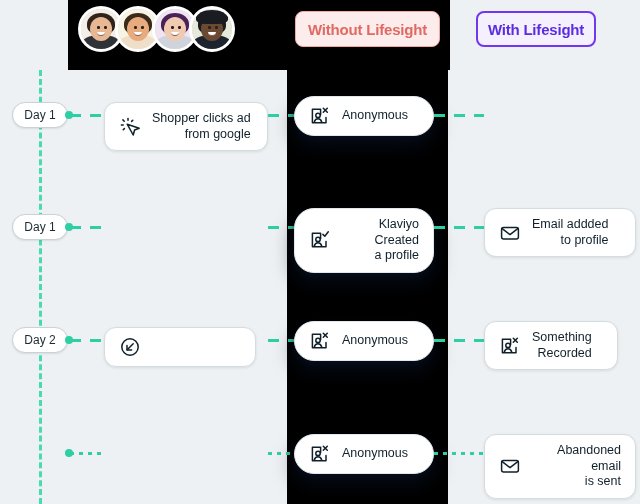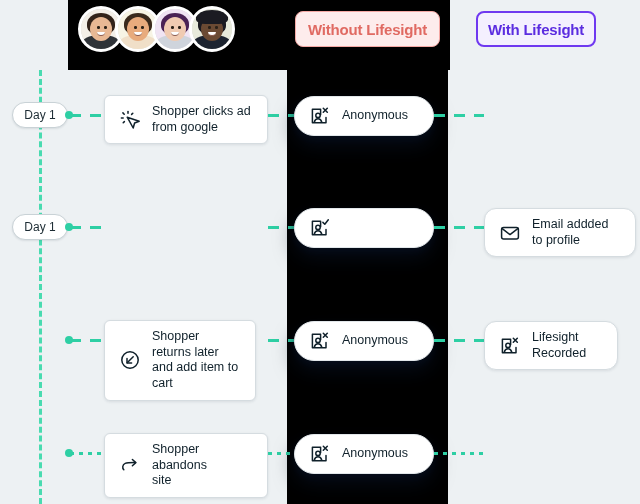--- a/index.html
+++ b/index.html
@@ -152,20 +152,21 @@
     border-left: 3px dashed #49dbb0;
     z-index: 1;
   }
 
   .row {
     position: absolute;
     left: 0;
     width: 640px;
     height: 56px;
     z-index: 4;
+    text-align: right;
   }
   .row-1 { top: 94px; }
   .row-2 { top: 206px; }
   .row-3 { top: 319px; }
   .row-4 { top: 432px; }
 
   
   .day-pill {
     position: absolute;
     left: 12px;
@@ -230,21 +231,21 @@
   .card .ico {
     flex: 0 0 auto;
     width: 22px;
     height: 22px;
     display: flex;
     align-items: center;
     justify-content: center;
   }
   .card svg { display: block; }
 
-  .card-left  { left: 104px; top: 1px; width: 164px; min-height: 38px; border-radius: 6px; }
+  .card-left  { left: 104px; top: 8px; width: 164px; min-height: 38px; }
 
   .card-mid {
     left: 294px;
     top: 2px;
     width: 140px;
     border-radius: 20px;
     border: 1px solid #e2e7ea;
     box-shadow:
       0 10px 20px rgba(10,20,40,0.55),
       0 3px 8px rgba(10,20,40,0.45);
@@ -371,50 +372,51 @@
 
     <div class="card card-mid">
       <span class="ico">
           <svg width="22" height="22" viewBox="0 0 22 22">
       <path fill="none" stroke="#10212b" stroke-width="1.5" stroke-linecap="round" stroke-linejoin="round" d="M3.4 4.2h8.2v5.6M3.4 4.2v13.6h13.6v-5.2"></path>
       <circle fill="none" stroke="#10212b" stroke-width="1.5" stroke-linecap="round" stroke-linejoin="round" cx="9.0" cy="10.4" r="2.2"></circle>
       <path fill="none" stroke="#10212b" stroke-width="1.5" stroke-linecap="round" stroke-linejoin="round" d="M5.2 17.2c0.6-2.3 2.1-3.4 3.8-3.4s3.2 1.1 3.8 3.4"></path>
       <path fill="none" stroke="#10212b" stroke-width="1.5" stroke-linecap="round" stroke-linejoin="round" d="M13.9 5.4 L15.8 7.3 L19.3 2.8"></path>
     </svg>
         </span>
+      <span class="label">Klaviyo Created
+a profile</span>
     </div>
 
     <div class="conn conn-c"></div>
 
     <div class="card card-right w-wide">
       <span class="ico">
           <svg width="22" height="22" viewBox="0 0 22 22">
       <rect fill="none" stroke="#10212b" stroke-width="1.5" stroke-linecap="round" stroke-linejoin="round" x="2.6" y="5.4" width="16.8" height="11.6" rx="2"></rect>
       <path fill="none" stroke="#10212b" stroke-width="1.5" stroke-linecap="round" stroke-linejoin="round" d="M2.9 6.4 L11 12.6 L19.1 6.4"></path>
     </svg>
         </span>
       <span class="label">Email addded
 to profile</span>
     </div>
   </div>
     <div class="row row-3">
+    <div class="day-pill">Day 2</div>
     <div class="day-dot"></div>
 
     <div class="conn conn-a"></div>
 
     <div class="card card-left w-wide">
       <span class="ico">
           <svg width="22" height="22" viewBox="0 0 22 22">
       <circle fill="none" stroke="#10212b" stroke-width="1.5" stroke-linecap="round" stroke-linejoin="round" cx="11" cy="11" r="8.2"></circle>
       <path fill="none" stroke="#10212b" stroke-width="1.5" stroke-linecap="round" stroke-linejoin="round" d="M14.2 7.8 L8.2 13.8"></path>
       <path fill="none" stroke="#10212b" stroke-width="1.5" stroke-linecap="round" stroke-linejoin="round" d="M12.6 14.1 L8.0 14.1 L8.0 9.5"></path>
     </svg>
         </span>
-      <span class="label">Shopper returns later
-and add item to cart</span>
     </div>
 
     <div class="conn conn-b"></div>
 
     <div class="card card-mid">
       <span class="ico">
           <svg width="22" height="22" viewBox="0 0 22 22">
       <path fill="none" stroke="#10212b" stroke-width="1.5" stroke-linecap="round" stroke-linejoin="round" d="M3.4 4.2h8.2v5.6M3.4 4.2v13.6h13.6v-5.2"></path>
       <circle fill="none" stroke="#10212b" stroke-width="1.5" stroke-linecap="round" stroke-linejoin="round" cx="9.0" cy="10.4" r="2.2"></circle>
       <path fill="none" stroke="#10212b" stroke-width="1.5" stroke-linecap="round" stroke-linejoin="round" d="M5.2 17.2c0.6-2.3 2.1-3.4 3.8-3.4s3.2 1.1 3.8 3.4"></path>
@@ -430,51 +432,51 @@
     <div class="card card-right">
       <span class="ico">
           <svg width="22" height="22" viewBox="0 0 22 22">
       <path fill="none" stroke="#10212b" stroke-width="1.5" stroke-linecap="round" stroke-linejoin="round" d="M3.4 4.2h8.2v5.6M3.4 4.2v13.6h13.6v-5.2"></path>
       <circle fill="none" stroke="#10212b" stroke-width="1.5" stroke-linecap="round" stroke-linejoin="round" cx="9.0" cy="10.4" r="2.2"></circle>
       <path fill="none" stroke="#10212b" stroke-width="1.5" stroke-linecap="round" stroke-linejoin="round" d="M5.2 17.2c0.6-2.3 2.1-3.4 3.8-3.4s3.2 1.1 3.8 3.4"></path>
       <path fill="none" stroke="#10212b" stroke-width="1.5" stroke-linecap="round" stroke-linejoin="round" d="M14.3 3.2 L18.3 7.2"></path>
       <path fill="none" stroke="#10212b" stroke-width="1.5" stroke-linecap="round" stroke-linejoin="round" d="M18.3 3.2 L14.3 7.2"></path>
     </svg>
         </span>
-      <span class="label">Lifesight
+      <span class="label">Something
 Recorded</span>
     </div>
   </div>
     <div class="row row-4">
     <div class="day-dot"></div>
 
     <div class="conn conn-a dotted"></div>
 
-    <div class="card card-left">
-      <span class="ico">
-          <svg width="22" height="22" viewBox="0 0 22 22">
-      <path fill="none" stroke="#10212b" stroke-width="1.5" stroke-linecap="round" stroke-linejoin="round" d="M4.8 15.8 C3.2 14.3 3.2 10.6 6.2 9.4 C8.4 8.5 13.4 8.6 16.6 8.6"></path>
-      <path fill="none" stroke="#10212b" stroke-width="1.5" stroke-linecap="round" stroke-linejoin="round" d="M13.4 5.5 L16.8 8.6 L13.4 11.7"></path>
-    </svg>
-        </span>
-      <span class="label">Shopper abandons
-site</span>
-    </div>
 
     <div class="conn conn-b dotted"></div>
 
     <div class="card card-mid">
       <span class="ico">
           <svg width="22" height="22" viewBox="0 0 22 22">
       <path fill="none" stroke="#10212b" stroke-width="1.5" stroke-linecap="round" stroke-linejoin="round" d="M3.4 4.2h8.2v5.6M3.4 4.2v13.6h13.6v-5.2"></path>
       <circle fill="none" stroke="#10212b" stroke-width="1.5" stroke-linecap="round" stroke-linejoin="round" cx="9.0" cy="10.4" r="2.2"></circle>
       <path fill="none" stroke="#10212b" stroke-width="1.5" stroke-linecap="round" stroke-linejoin="round" d="M5.2 17.2c0.6-2.3 2.1-3.4 3.8-3.4s3.2 1.1 3.8 3.4"></path>
       <path fill="none" stroke="#10212b" stroke-width="1.5" stroke-linecap="round" stroke-linejoin="round" d="M14.3 3.2 L18.3 7.2"></path>
       <path fill="none" stroke="#10212b" stroke-width="1.5" stroke-linecap="round" stroke-linejoin="round" d="M18.3 3.2 L14.3 7.2"></path>
     </svg>
         </span>
       <span class="label">Anonymous</span>
     </div>
 
     <div class="conn conn-c dotted"></div>
 
+    <div class="card card-right w-wide">
+      <span class="ico">
+          <svg width="22" height="22" viewBox="0 0 22 22">
+      <rect fill="none" stroke="#10212b" stroke-width="1.5" stroke-linecap="round" stroke-linejoin="round" x="2.6" y="5.4" width="16.8" height="11.6" rx="2"></rect>
+      <path fill="none" stroke="#10212b" stroke-width="1.5" stroke-linecap="round" stroke-linejoin="round" d="M2.9 6.4 L11 12.6 L19.1 6.4"></path>
+    </svg>
+        </span>
+      <span class="label">Abandoned email
+is sent</span>
+    </div>
   </div>
   </div>
 
 </body></html>

